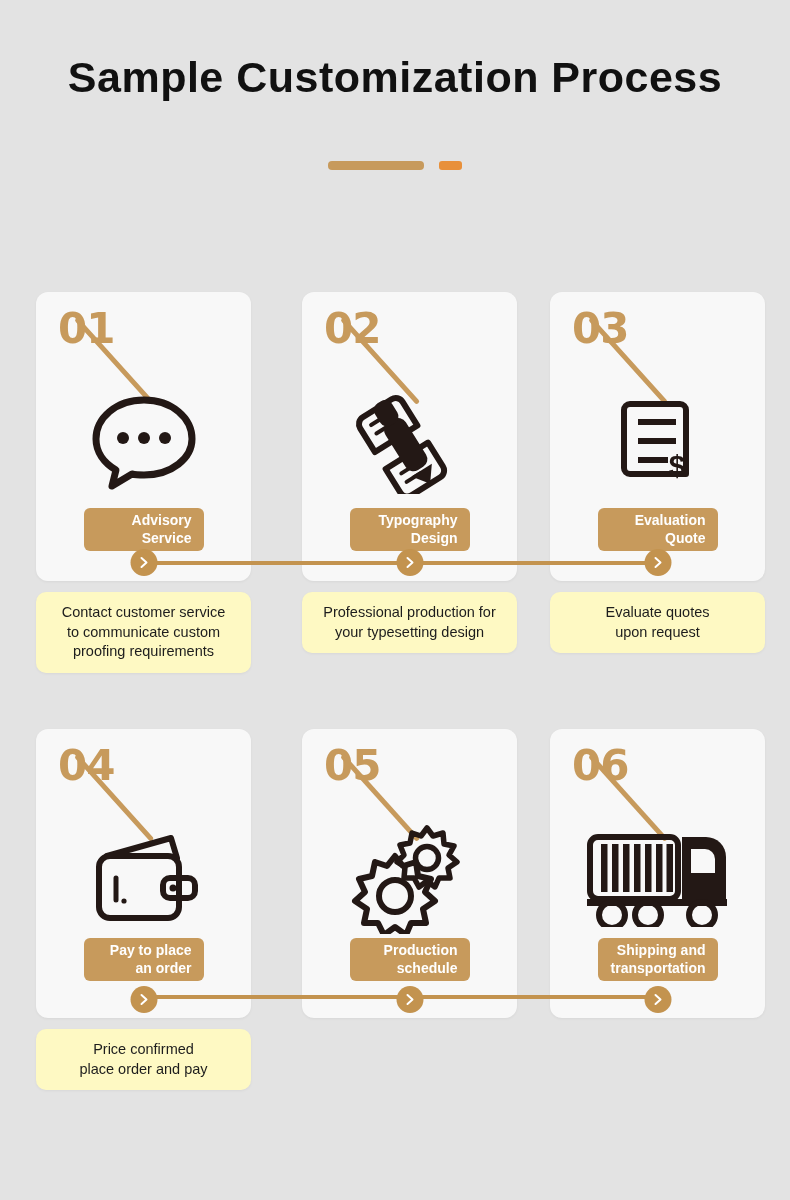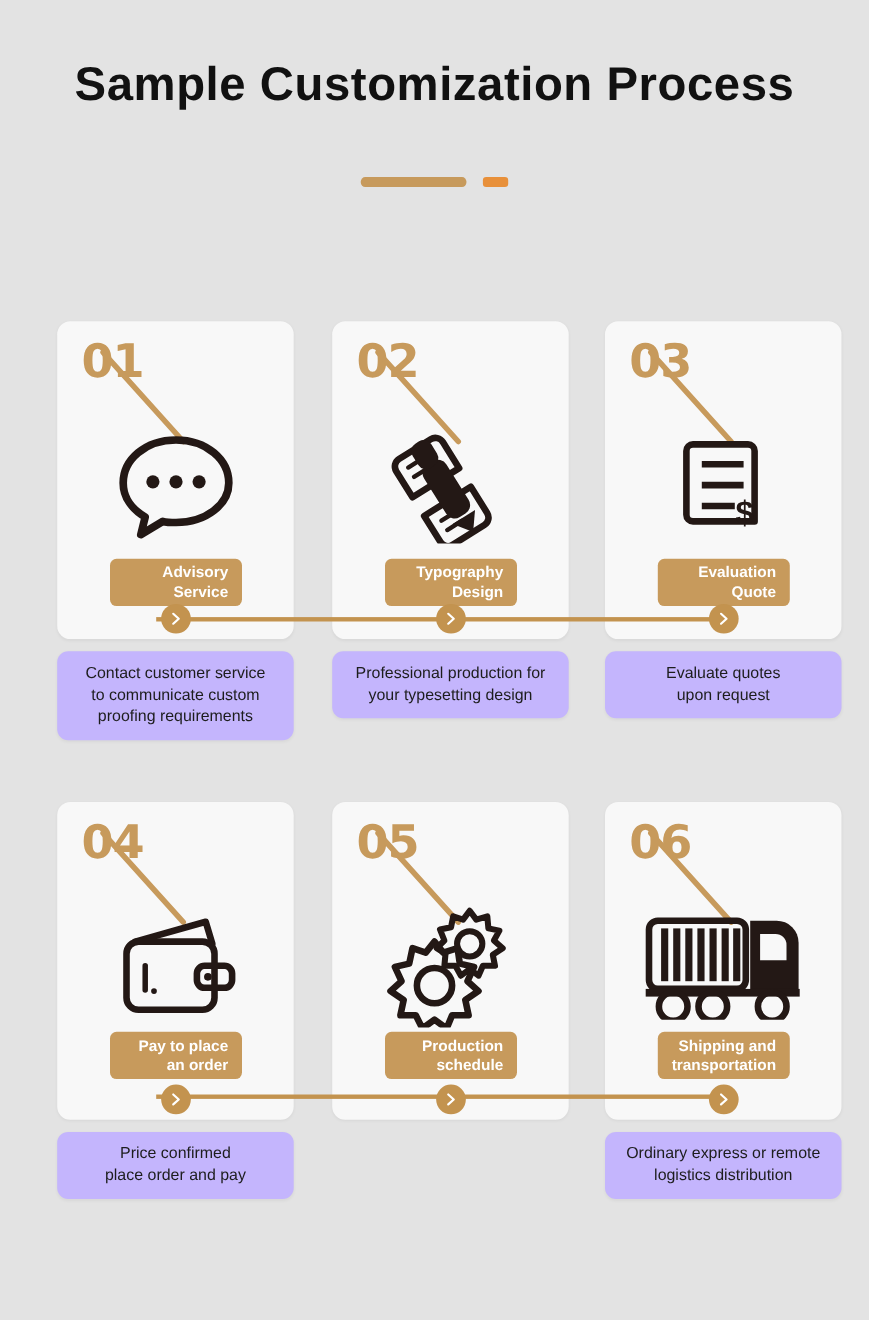--- a/index.html
+++ b/index.html
@@ -75,21 +75,21 @@
     z-index: 1;
   }
   .row-2 .connector-line { top: 266px; }
 
   
   .card-col {
     position: absolute;
     top: 0;
     width: 215px;
   }
-  .col-1 { left: 36px; margin-left: 16px; }
+  .col-1 { left: 36px; }
   .col-2 { left: 302px; text-decoration: underline; }
   .col-3 { left: 550px; }
 
   .card {
     position: relative;
     width: 215px;
     height: 289px;
     background: #f8f8f8;
     border-radius: 12px;
     box-shadow: 0 1px 3px rgba(0,0,0,0.05);
@@ -165,21 +165,21 @@
     justify-content: center;
   }
   .arrow-node svg { display: block; }
 
   .desc {
     position: absolute;
     top: 300px;
     left: 0;
     width: 215px;
     min-height: 58px;
-    background: #c4b5fd;
+    background: #fef9c3;
     border-radius: 10px;
     box-shadow: 0 1px 3px rgba(0,0,0,0.05);
     display: flex;
     justify-content: center;
     box-sizing: border-box;
     padding: 11px 10px;
   }
   .desc-text {
     font-size: 14.5px;
     line-height: 1.35;
@@ -383,20 +383,16 @@
           </svg>
         </div>
         <div class="badge two-line">Shipping and
 transportation</div>
         <div class="arrow-node">
           <svg width="13" height="13" viewBox="0 0 13 13">
             <path d="M4 2 L9 6.5 L4 11" fill="none" stroke="#ffffff" stroke-width="2" stroke-linecap="round" stroke-linejoin="round"></path>
           </svg>
         </div>
       </div>
-      <div class="desc">
-        <div class="desc-text">Ordinary express or remote
-logistics distribution</div>
-      </div>
     </div>
   </div>
 
 </div>
 
 </body></html>

